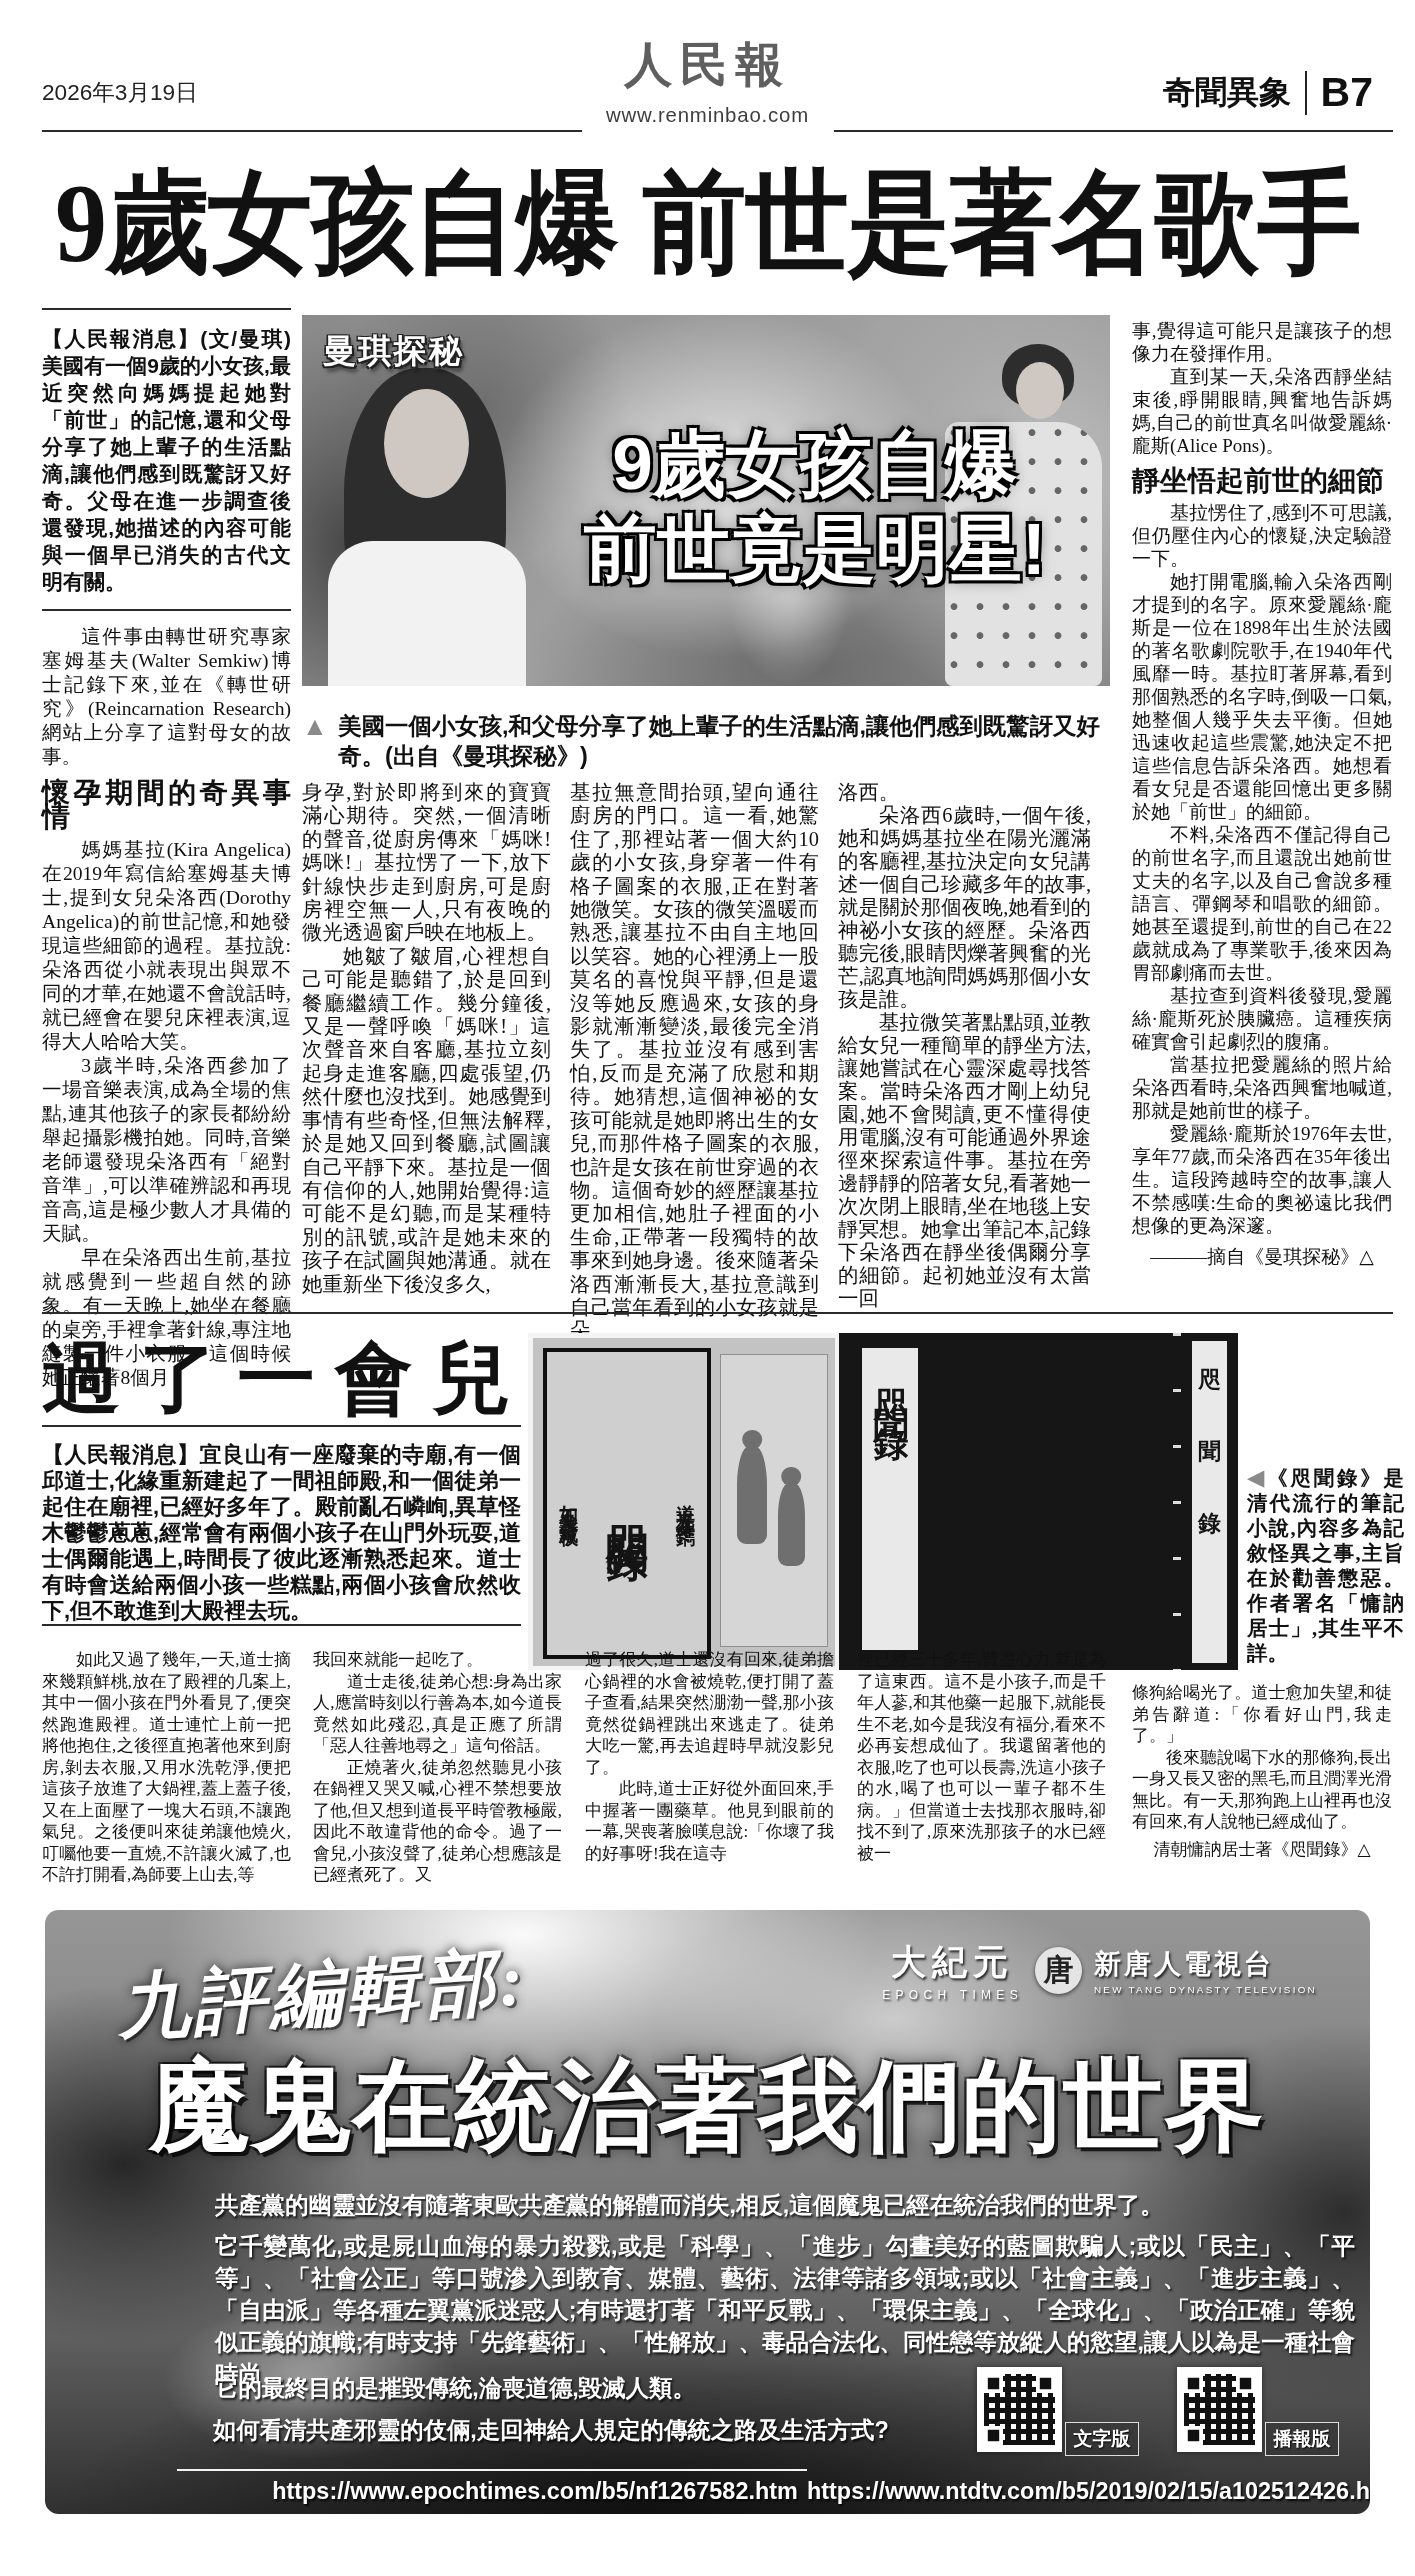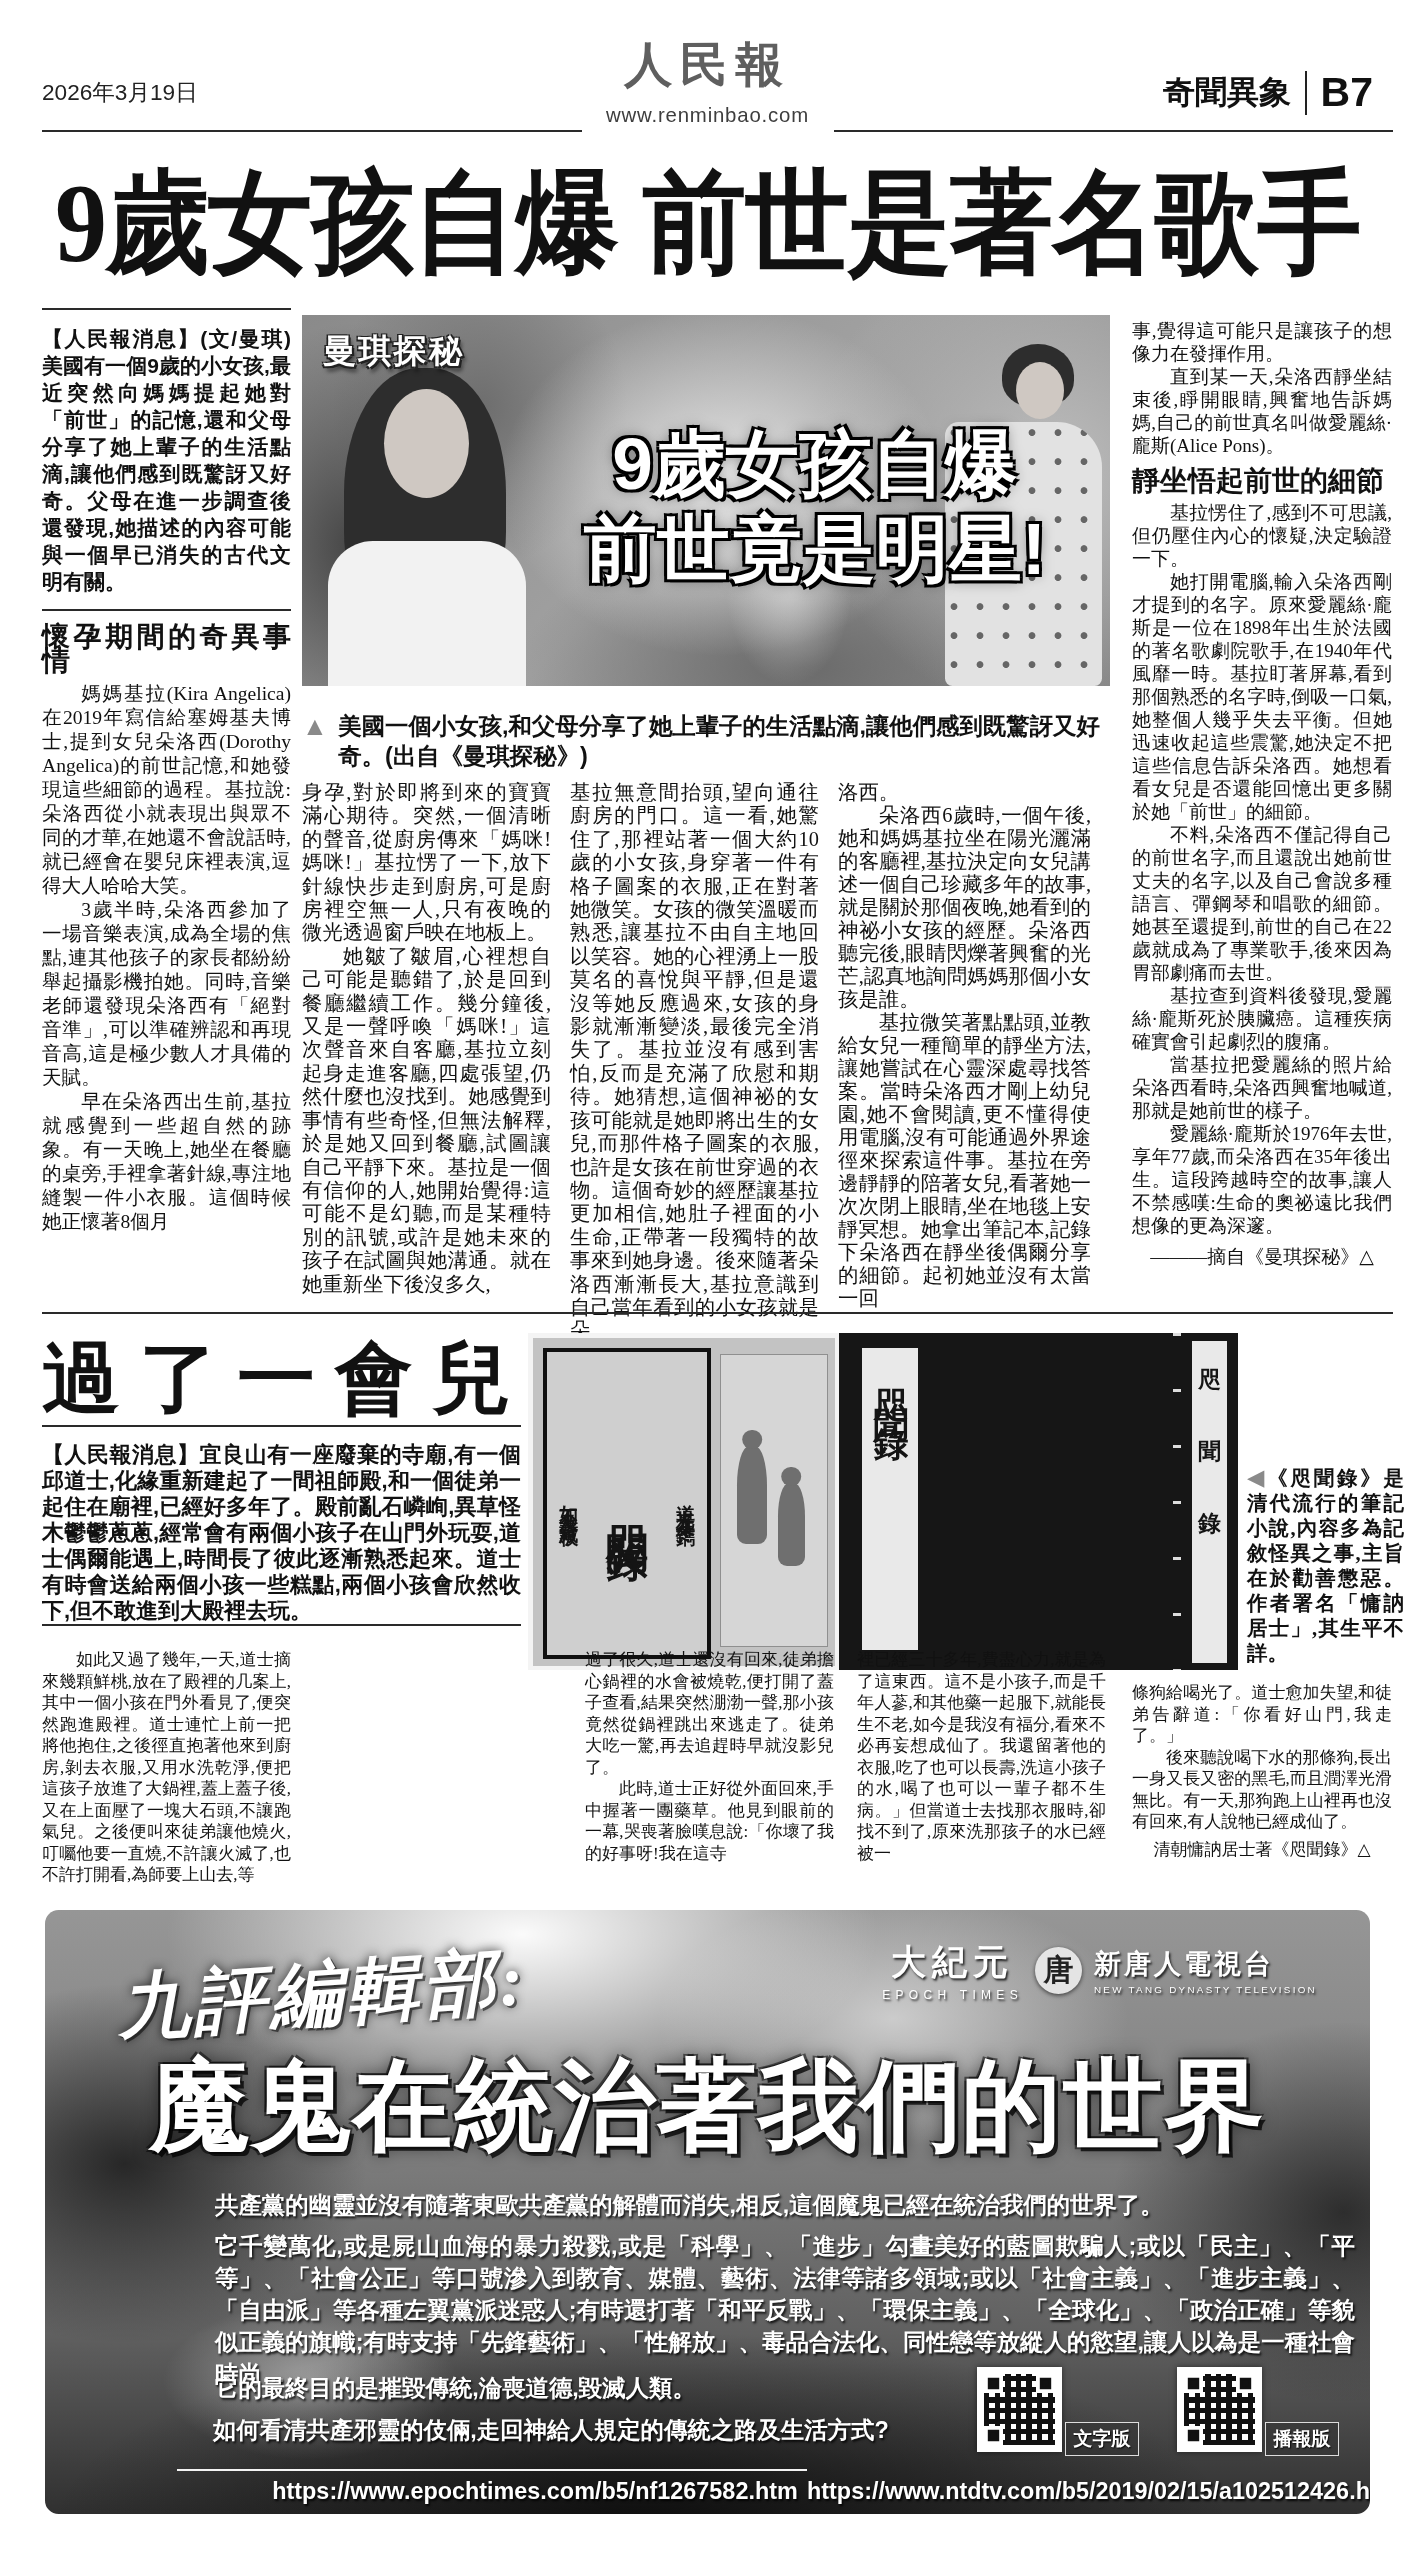--- a/index.html
+++ b/index.html
@@ -130,20 +130,21 @@
     <span class="page-no sans">B7</span>
   </div>
 
   <div class="abs h1-main" style="left:22.6px;right:22.6px;top:149px;">9歲女孩自爆 前世是著名歌手</div>
 
   <div class="abs" style="left:42px;top:308px;width:249px;">
     <div class="rule" style="margin-bottom:15px;"></div>
     <div class="lead1 sans just">【人民報消息】(文/曼琪)美國有一個9歲的小女孩,最近突然向媽媽提起她對「前世」的記憶,還和父母分享了她上輩子的生活點滴,讓他們感到既驚訝又好奇。父母在進一步調查後還發現,她描述的內容可能與一個早已消失的古代文明有關。</div>
     <div class="rule" style="margin:13.6px 0;"></div>
     <div class="bcol1 just">
+      <p>這件事由轉世研究專家塞姆基夫(Walter Semkiw)博士記錄下來,並在《轉世研究》(Reincarnation Research)網站上分享了這對母女的故事。</p>
       <h3 class="subhead sans">懷孕期間的奇異事情</h3>
       <p>媽媽基拉(Kira Angelica)在2019年寫信給塞姆基夫博士,提到女兒朵洛西(Dorothy Angelica)的前世記憶,和她發現這些細節的過程。基拉說:朵洛西從小就表現出與眾不同的才華,在她還不會說話時,就已經會在嬰兒床裡表演,逗得大人哈哈大笑。</p>
       <p>3歲半時,朵洛西參加了一場音樂表演,成為全場的焦點,連其他孩子的家長都紛紛舉起攝影機拍她。同時,音樂老師還發現朵洛西有「絕對音準」,可以準確辨認和再現音高,這是極少數人才具備的天賦。</p>
       <p>早在朵洛西出生前,基拉就感覺到一些超自然的跡象。有一天晚上,她坐在餐廳的桌旁,手裡拿著針線,專注地縫製一件小衣服。這個時候她正懷著8個月</p>
     </div>
   </div>
 
   <div class="abs photo" style="left:302px;top:315px;width:808px;height:371px;">
 
     <div class="hair" style="left:42px;top:53px;width:162px;height:272px;"></div>
@@ -224,20 +225,25 @@
     </div>
   </div>
 
   <div class="abs just" style="left:1247px;top:1464px;width:157px;">
     <span class="bookcap-tri">◀</span><span class="bookcap-text">《咫聞錄》是清代流行的筆記小說,內容多為記敘怪異之事,主旨在於勸善懲惡。作者署名「慵訥居士」,其生平不詳。</span>
   </div>
 
   <div class="abs a2col just" style="left:42px;top:1649px;width:249px;">
     <p>如此又過了幾年,一天,道士摘來幾顆鮮桃,放在了殿裡的几案上,其中一個小孩在門外看見了,便突然跑進殿裡。道士連忙上前一把將他抱住,之後徑直抱著他來到廚房,剝去衣服,又用水洗乾淨,便把這孩子放進了大鍋裡,蓋上蓋子後,又在上面壓了一塊大石頭,不讓跑氣兒。之後便叫來徒弟讓他燒火,叮囑他要一直燒,不許讓火滅了,也不許打開看,為師要上山去,等</p>
   </div>
+  <div class="abs a2col just" style="left:313px;top:1649px;width:249px;">
+    <p class="noind">我回來就能一起吃了。</p>
+    <p>道士走後,徒弟心想:身為出家人,應當時刻以行善為本,如今道長竟然如此殘忍,真是正應了所謂「惡人往善地尋之」這句俗話。</p>
+    <p>正燒著火,徒弟忽然聽見小孩在鍋裡又哭又喊,心裡不禁想要放了他,但又想到道長平時管教極嚴,因此不敢違背他的命令。過了一會兒,小孩沒聲了,徒弟心想應該是已經煮死了。又</p>
+  </div>
   <div class="abs a2col just" style="left:585px;top:1649px;width:249px;">
     <p class="noind">過了很久,道士還沒有回來,徒弟擔心鍋裡的水會被燒乾,便打開了蓋子查看,結果突然淜渤一聲,那小孩竟然從鍋裡跳出來逃走了。徒弟大吃一驚,再去追趕時早就沒影兒了。</p>
     <p>此時,道士正好從外面回來,手中握著一團藥草。他見到眼前的一幕,哭喪著臉嘆息說:「你壞了我的好事呀!我在這寺</p>
   </div>
   <div class="abs a2col just" style="left:857px;top:1649px;width:249px;">
     <p class="noind">裡已經三十多年,費盡心力,就是為了這東西。這不是小孩子,而是千年人蔘,和其他藥一起服下,就能長生不老,如今是我沒有福分,看來不必再妄想成仙了。我還留著他的衣服,吃了也可以長壽,洗這小孩子的水,喝了也可以一輩子都不生病。」但當道士去找那衣服時,卻找不到了,原來洗那孩子的水已經被一</p>
   </div>
   <div class="abs a2col just" style="left:1132px;top:1682px;width:260px;">
     <p class="noind">條狗給喝光了。道士愈加失望,和徒弟告辭道:「你看好山門,我走了。」</p>
     <p>後來聽說喝下水的那條狗,長出一身又長又密的黑毛,而且潤澤光滑無比。有一天,那狗跑上山裡再也沒有回來,有人說牠已經成仙了。</p>

